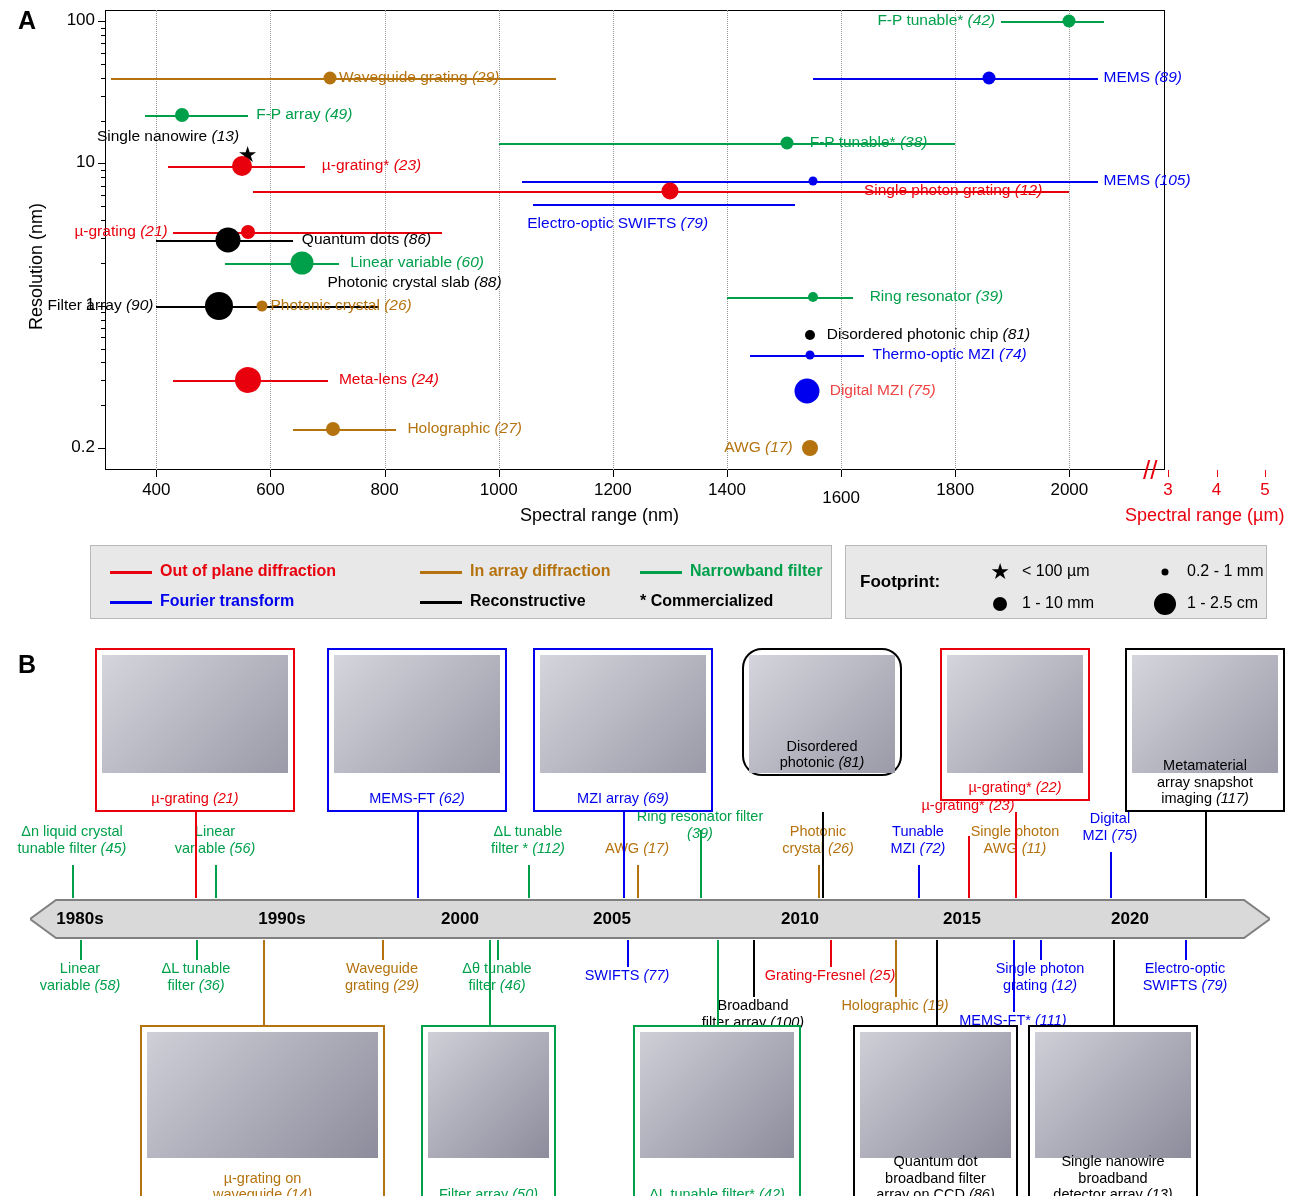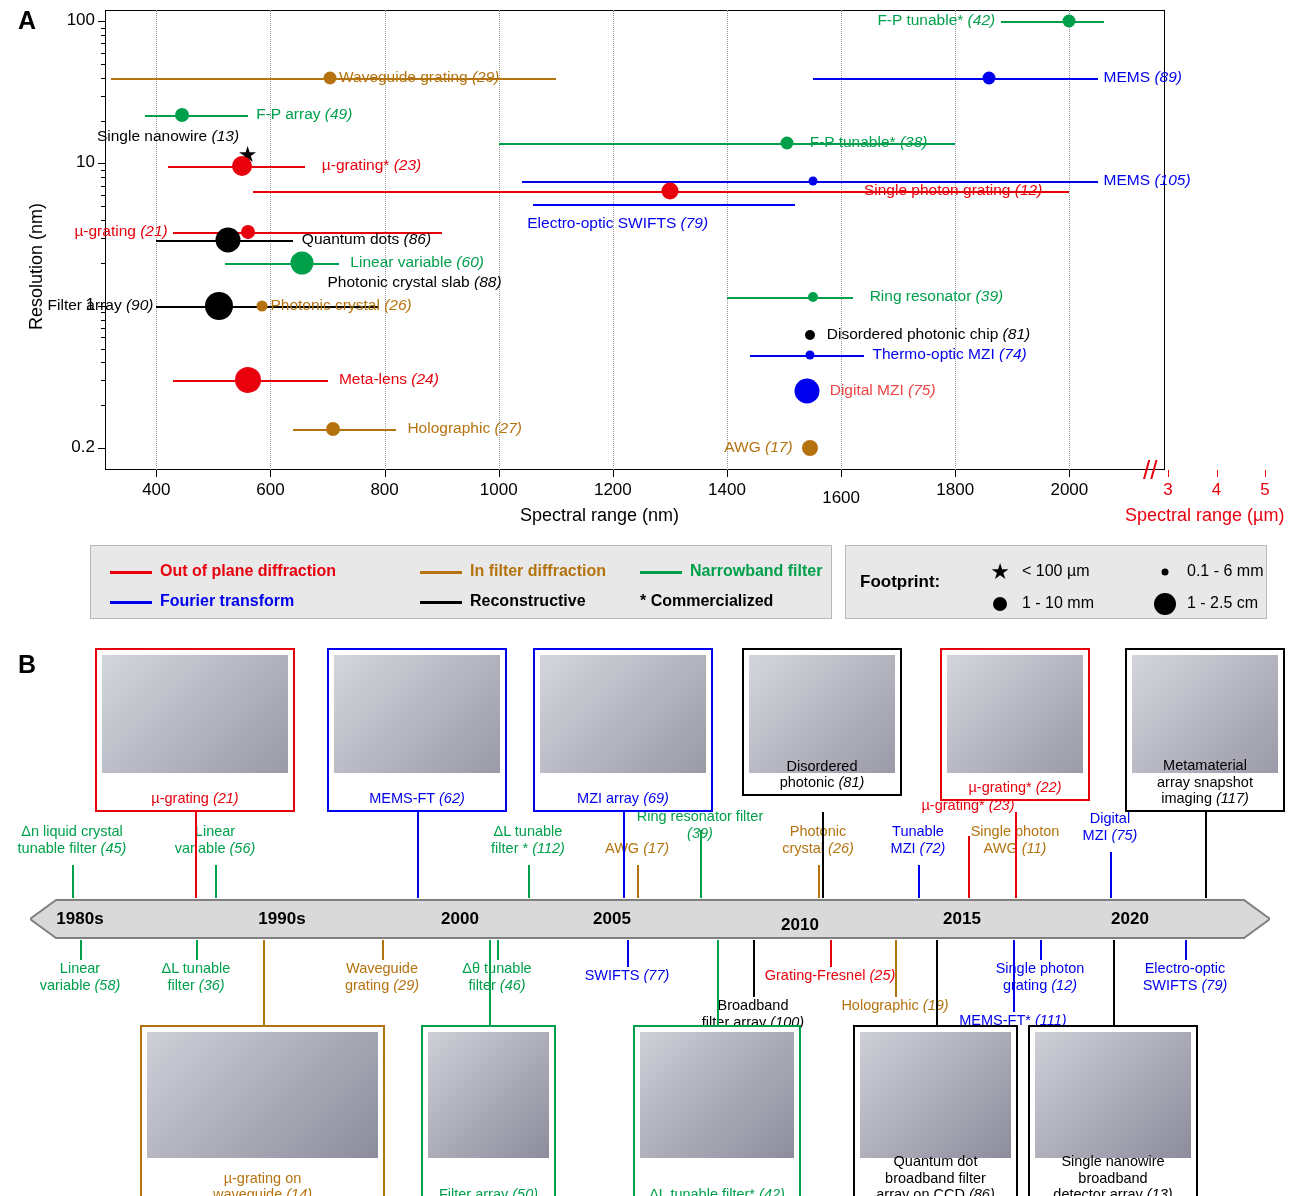--- a/index.html
+++ b/index.html
@@ -172,52 +172,52 @@
       <div class="lbl" style="right:506.40112994350284px;top:437.9675113304099px;color:#b5730f;">AWG <i>(17)</i></div>
     </div>
 </div>
 
 <div class="legend"></div>
 <div class="legend2"></div>
 <div id="legend-layer">
     <div class="leg-line" style="left:110px;top:571px;border-color:#e8000d;"></div>
     <div class="leg-item" style="left:160px;top:562px;color:#e8000d;">Out of plane diffraction</div>
     <div class="leg-line" style="left:420px;top:571px;border-color:#b5730f;"></div>
-    <div class="leg-item" style="left:470px;top:562px;color:#b5730f;">In filter diffraction</div>
+    <div class="leg-item" style="left:470px;top:562px;color:#b5730f;">In array diffraction</div>
     <div class="leg-line" style="left:640px;top:571px;border-color:#00a04b;"></div>
     <div class="leg-item" style="left:690px;top:562px;color:#00a04b;">Narrowband filter</div>
     <div class="leg-line" style="left:110px;top:601px;border-color:#0000ee;"></div>
     <div class="leg-item" style="left:160px;top:592px;color:#0000ee;">Fourier transform</div>
     <div class="leg-line" style="left:420px;top:601px;border-color:#000000;"></div>
     <div class="leg-item" style="left:470px;top:592px;color:#000000;">Reconstructive</div>
     <div class="leg-item" style="left:640px;top:592px;color:#000000;">* Commercialized</div>
     <div class="leg-item" style="left:860px;top:572px;font-size:17px;">Footprint:</div>
     <div class="star" style="left:1000px;top:572px;color:#000;">★</div>
     <div class="leg-item" style="left:1022px;top:562px;font-weight:normal;font-size:16px;">&lt; 100 µm</div>
     <div class="dot" style="left:1165px;top:572px;width:7px;height:7px;background:#000;"></div>
-    <div class="leg-item" style="left:1187px;top:562px;font-weight:normal;font-size:16px;">0.1 - 6 mm</div>
+    <div class="leg-item" style="left:1187px;top:562px;font-weight:normal;font-size:16px;">0.2 - 1 mm</div>
     <div class="dot" style="left:1000px;top:604px;width:14px;height:14px;background:#000;"></div>
     <div class="leg-item" style="left:1022px;top:594px;font-weight:normal;font-size:16px;">1 - 10 mm</div>
     <div class="dot" style="left:1165px;top:604px;width:22px;height:22px;background:#000;"></div>
     <div class="leg-item" style="left:1187px;top:594px;font-weight:normal;font-size:16px;">1 - 2.5 cm</div>
   </div>
 
 <div id="panelB">
   <div class="panel-letter" style="left:18px;top:10px;">B</div>
   <div id="timeline">
     <svg width="1240" height="42" viewBox="0 0 1240 42">
       <polygon points="0,21 26,2 1214,2 1240,21 1214,40 26,40" fill="#d9d9d9" stroke="#808080" stroke-width="2"></polygon>
     </svg>
   </div>
   <div id="tl-layer">
       <div class="tl-dec" style="left:80px;top:269px;">1980s</div>
       <div class="tl-dec" style="left:282px;top:269px;">1990s</div>
       <div class="tl-dec" style="left:460px;top:269px;">2000</div>
       <div class="tl-dec" style="left:612px;top:269px;">2005</div>
-      <div class="tl-dec" style="left:800px;top:275px;">2010</div>
+      <div class="tl-dec" style="left:800px;top:269px;">2010</div>
       <div class="tl-dec" style="left:962px;top:269px;">2015</div>
       <div class="tl-dec" style="left:1130px;top:269px;">2020</div>
       <div class="evt" style="left:-3px;top:183px;width:150px;color:#00a04b;">Δn liquid crystal<br>tunable filter <i>(45)</i></div>
       <div class="tlline" style="left:72px;top:225px;height:33px;border-color:#00a04b;"></div>
       <div class="evt" style="left:140px;top:183px;width:150px;color:#00a04b;">Linear<br>variable <i>(56)</i></div>
       <div class="tlline" style="left:215px;top:225px;height:33px;border-color:#00a04b;"></div>
       <div class="evt" style="left:453px;top:183px;width:150px;color:#00a04b;">ΔL tunable<br>filter * <i>(112)</i></div>
       <div class="tlline" style="left:528px;top:225px;height:33px;border-color:#00a04b;"></div>
       <div class="evt" style="left:562px;top:200px;width:150px;color:#b5730f;">AWG <i>(17)</i></div>
       <div class="tlline" style="left:637px;top:225px;height:33px;border-color:#b5730f;"></div>
@@ -263,21 +263,21 @@
       <div class="imgbox" style="left:327px;top:8px;width:180px;height:164px;border-color:#0000ee;">
           <div style="position:absolute;left:5px;top:5px;right:5px;height:118px;background:linear-gradient(135deg,#d5d5dd,#9a9aa8);"></div>
           <div class="imgcap" style="left:0;right:0;bottom:3px;color:#0000ee;">MEMS-FT <i>(62)</i></div>
         </div>
       <div class="tlline" style="left:417px;top:172px;height:86px;border-color:#0000ee;"></div>
       <div class="imgbox" style="left:533px;top:8px;width:180px;height:164px;border-color:#0000ee;">
           <div style="position:absolute;left:5px;top:5px;right:5px;height:118px;background:linear-gradient(135deg,#d5d5dd,#9a9aa8);"></div>
           <div class="imgcap" style="left:0;right:0;bottom:3px;color:#0000ee;">MZI array <i>(69)</i></div>
         </div>
       <div class="tlline" style="left:623px;top:172px;height:86px;border-color:#0000ee;"></div>
-      <div class="imgbox" style="left:742px;top:8px;width:160px;height:148px;border-color:#000000;">
+      <div class="imgbox" style="left:742px;top:8px;width:160px;height:128px;border-color:#000000;border-radius:20px;">
           <div style="position:absolute;left:5px;top:5px;right:5px;height:118px;background:linear-gradient(135deg,#d5d5dd,#9a9aa8);"></div>
           <div class="imgcap" style="left:0;right:0;bottom:3px;color:#000000;">Disordered<br>photonic <i>(81)</i></div>
         </div>
       <div class="tlline" style="left:822px;top:172px;height:86px;border-color:#000000;"></div>
       <div class="imgbox" style="left:940px;top:8px;width:150px;height:153px;border-color:#e8000d;">
           <div style="position:absolute;left:5px;top:5px;right:5px;height:118px;background:linear-gradient(135deg,#d5d5dd,#9a9aa8);"></div>
           <div class="imgcap" style="left:0;right:0;bottom:3px;color:#e8000d;">µ-grating* <i>(22)</i></div>
         </div>
       <div class="tlline" style="left:1015px;top:172px;height:86px;border-color:#e8000d;"></div>
       <div class="imgbox" style="left:1125px;top:8px;width:160px;height:164px;border-color:#000000;">

